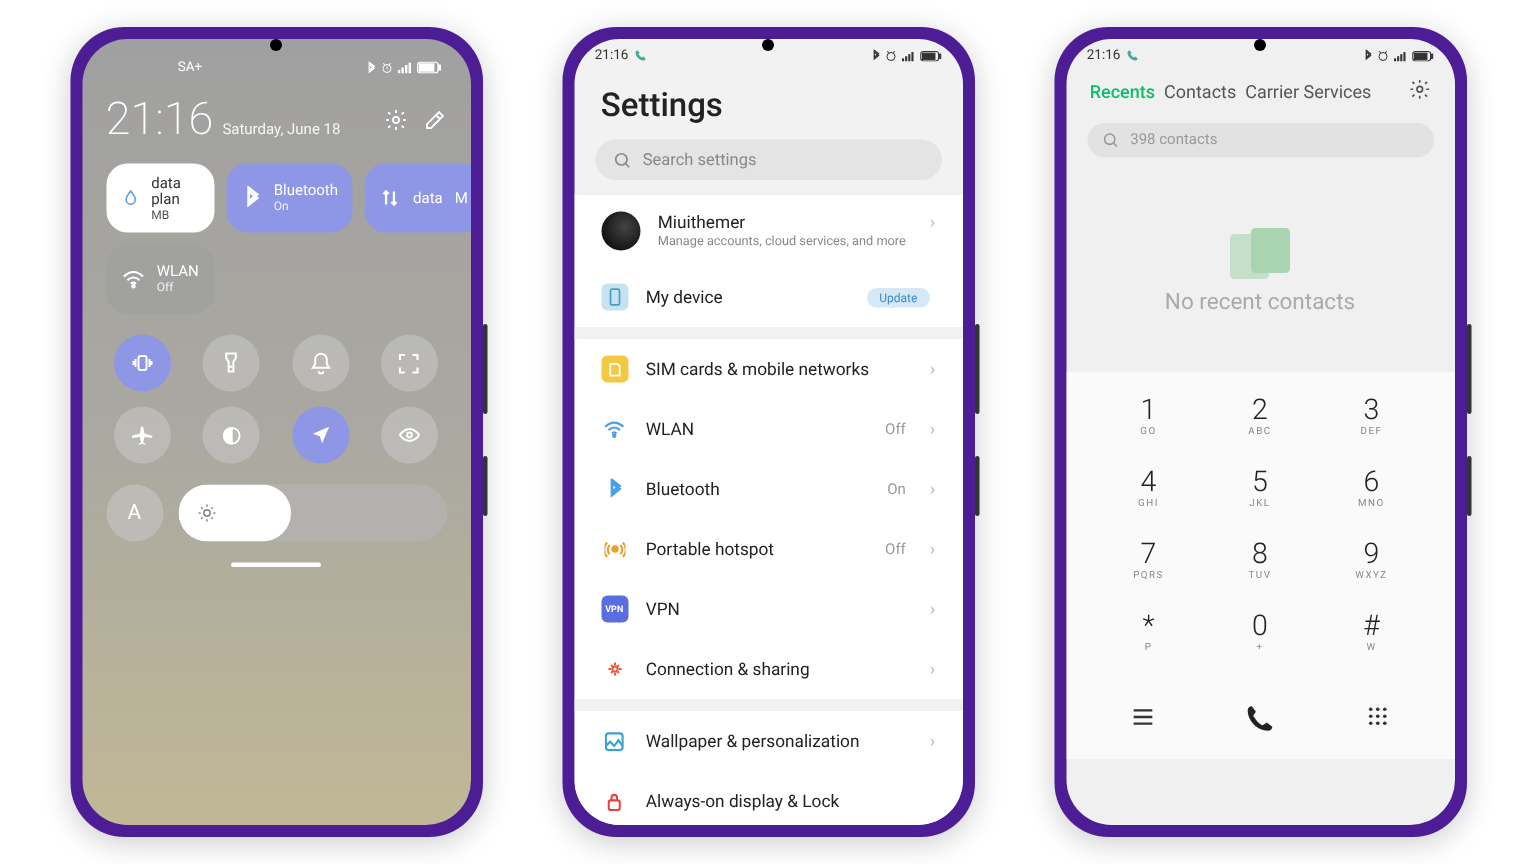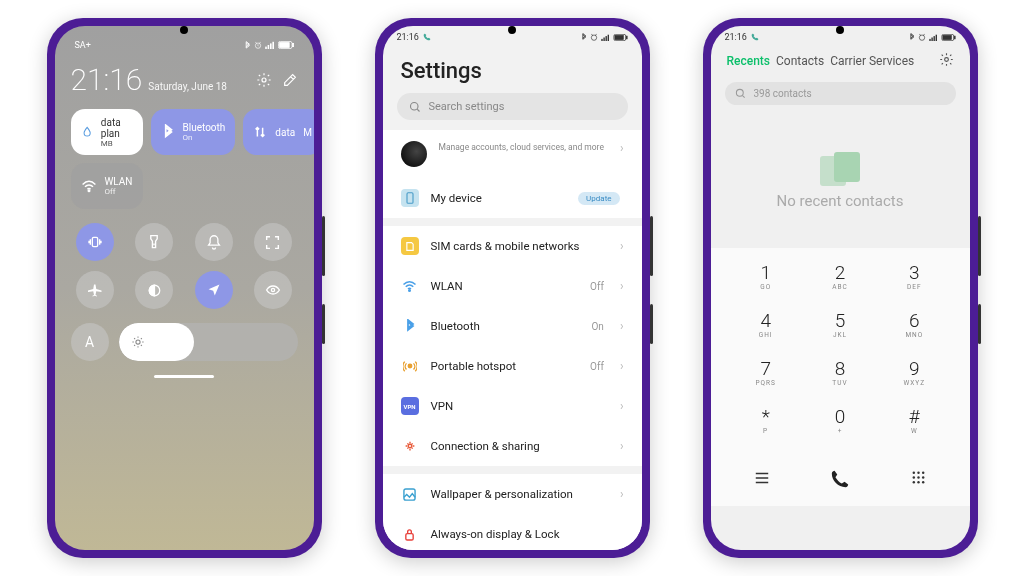--- a/index.html
+++ b/index.html
@@ -5,21 +5,21 @@
   * { box-sizing: border-box; margin: 0; padding: 0; font-family: -apple-system, BlinkMacSystemFont, "Segoe UI", Roboto, sans-serif; }
   body { background: #fff; width: 1024px; height: 576px; display: flex; justify-content: space-around; align-items: center; padding: 20px; }
   .phone { width: 275px; height: 540px; background: #4c1d95; border-radius: 36px; padding: 8px; position: relative; box-shadow: 0 4px 20px rgba(0,0,0,0.2); }
   .phone::before { content: ""; position: absolute; top: 50%; right: -3px; width: 3px; height: 60px; background: #333; border-radius: 2px; transform: translateY(-120%); }
   .phone::after { content: ""; position: absolute; top: 50%; right: -3px; width: 3px; height: 40px; background: #333; border-radius: 2px; transform: translateY(40%); }
   .screen { width: 100%; height: 100%; border-radius: 30px; overflow: hidden; position: relative; }
   .notch { position: absolute; top: 8px; left: 50%; transform: translateX(-50%); width: 8px; height: 8px; background: #000; border-radius: 50%; z-index: 10; }
 
   
   .screen1 { background: linear-gradient(180deg, #a0a0a0 0%, #aaa8a1 50%, #c0b896 100%); display: flex; flex-direction: column; padding: 12px 16px; color: #fff; }
-  .status-bar { display: flex; justify-content: space-between; align-items: center; font-size: 9px; padding: 2px 4px; }
+  .status-bar { display: flex; justify-content: space-between; align-items: center; font-size: 9px; padding: 2px 4px; margin-left: 44px; }
   .status-left { display:flex; gap:4px; align-items:center; }
   .status-right { display: flex; gap: 3px; align-items: center; }
   .cc-header { display: flex; justify-content: space-between; align-items: center; margin-top: 10px; }
   .cc-time { font-size: 30px; font-weight: 200; }
   .cc-date { font-size: 10px; opacity: 0.9; margin-left: 6px; }
   .cc-header-left { display:flex; align-items: baseline; }
   .cc-header-right { display:flex; gap:10px; }
   .cc-header-right svg { stroke: #fff; }
   .tiles { display: grid; grid-template-columns: 1fr 1fr 1fr; gap: 8px; margin-top: 12px; }
   .tile { border-radius: 14px; padding: 10px; height: 46px; display: flex; align-items: center; gap: 8px; font-size: 10px; }
@@ -255,20 +255,21 @@
       <svg width="12" height="12" viewBox="0 0 16 16" fill="none" stroke="#888" stroke-width="1.5">
           <circle cx="7" cy="7" r="5"></circle>
           <path d="M11 11l3 3"></path>
         </svg>
       <span>Search settings</span>
     </div>
     <div class="settings-list">
       <div class="settings-item has-sub">
         <div class="avatar"></div>
         <div class="si-text">
+          <div>Miuithemer</div>
           <div class="si-sub">Manage accounts, cloud services, and more</div>
         </div>
         <span class="chevron">›</span>
       </div>
       <div class="settings-item">
         <div class="si-icon" style="background:#c5e3f0;">
             <svg width="10" height="12" viewBox="0 0 12 16" fill="none" stroke="#4a9cc8" stroke-width="1.5">
               <rect x="2" y="1" width="8" height="14" rx="1.5"></rect>
             </svg>
           </div>

